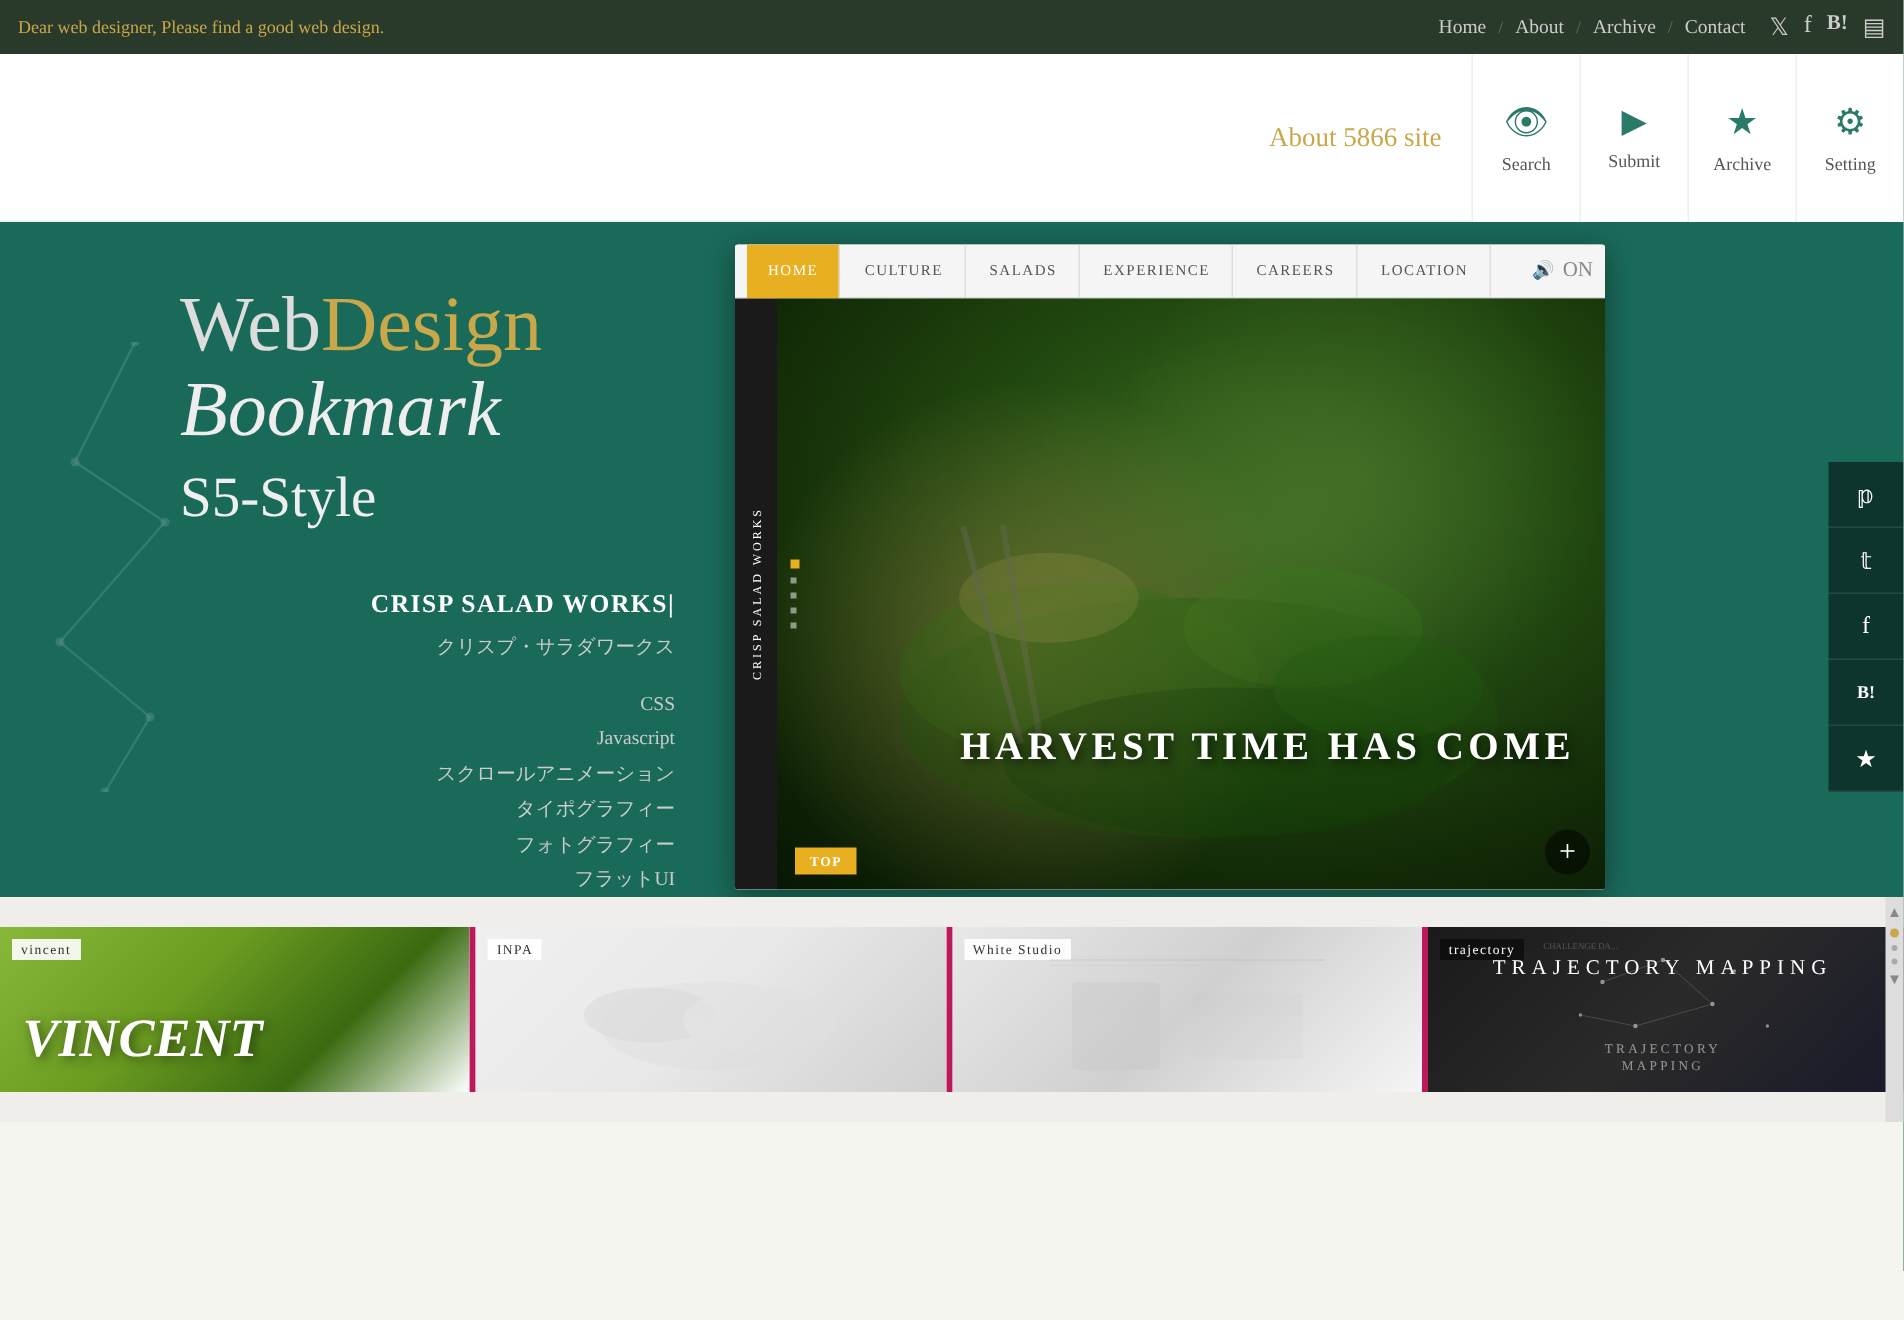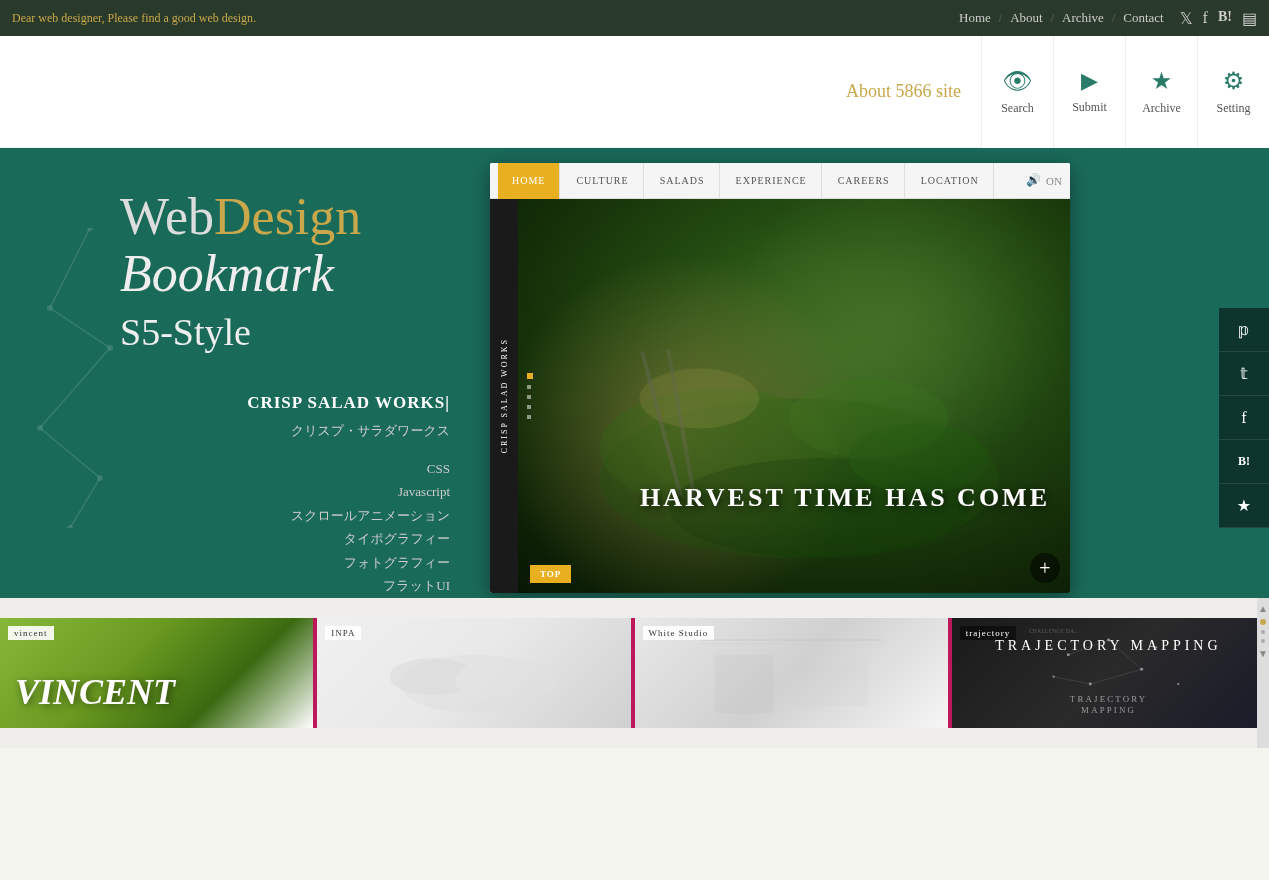--- a/index.html
+++ b/index.html
@@ -417,21 +417,21 @@
 
     <div class="preview-nav">
       <div class="preview-nav-item active">HOME</div>
       <div class="preview-nav-item">CULTURE</div>
       <div class="preview-nav-item">SALADS</div>
       <div class="preview-nav-item">EXPERIENCE</div>
       <div class="preview-nav-item">CAREERS</div>
       <div class="preview-nav-item">LOCATION</div>
       <div style="margin-left:auto; color:#888; font-size:12px; display:flex; align-items:center; gap:5px;">
         <span>🔊</span>
-        <span style="font-size:11px;">ON</span>
+        <span style="font-size:14px;">ON</span>
       </div>
     </div>
 
     <div class="preview-logo-strip">
       <span class="preview-logo-text">CRISP SALAD WORKS</span>
     </div>
 
     <div class="preview-main-image">
       <div class="food-bg">
         <div class="food-layer1"></div>

